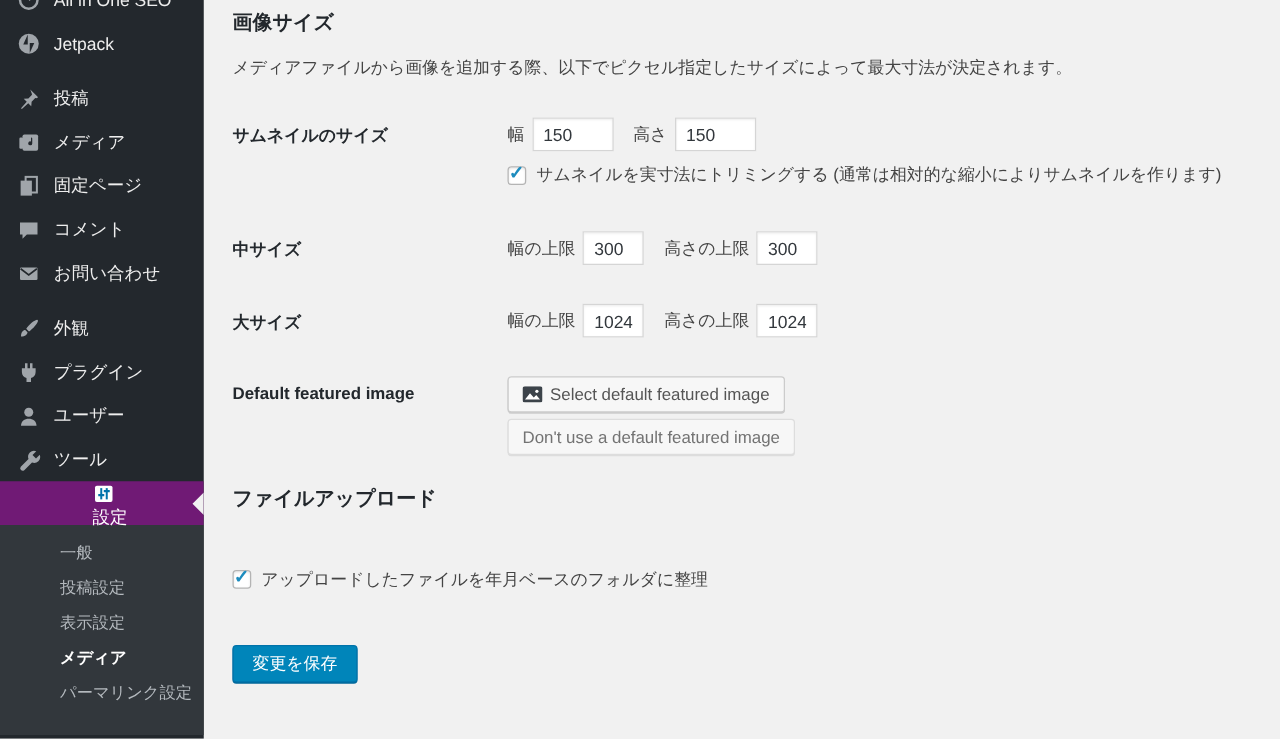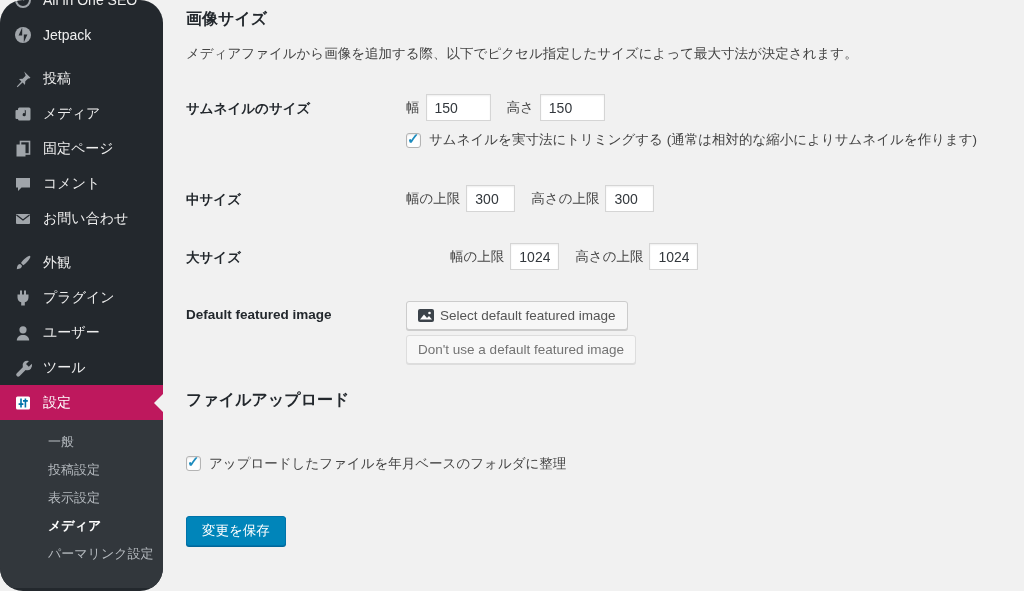--- a/index.html
+++ b/index.html
@@ -5,30 +5,30 @@
   * { margin:0; padding:0; box-sizing:border-box; }
   html,body { width:1024px; height:591px; overflow:hidden; }
   body {
     font-family:"Liberation Sans", sans-serif;
     background:#f1f1f1; color:#444; font-size:13.5px;
     display:flex;
   }
   
   .sidebar {
     width:163px; min-width:163px; height:591px;
-    background:#23282d; color:#eee; overflow:hidden; position:relative;border-radius:23px;
+    background:#23282d; color:#eee; overflow:hidden; position:relative;
   }
   .menu-item {
     display:flex; align-items:center; height:35px;
     padding-left:13px; font-size:14px; cursor:pointer; position:relative;
   }
   .menu-item .mi-icon { width:20px; height:20px; margin-right:10px; flex:none; display:flex; align-items:center; justify-content:center; }
   .menu-item.first { margin-top:-18px; }
   .menu-gap { height:9px; }
-  .menu-item.active { background:#be185d; color:#fff; font-weight:400; }
+  .menu-item.active { background:#701a75; color:#fff; font-weight:400;flex-direction:column; }
   .menu-item.active .notch {
     position:absolute; right:0; top:50%; transform:translateY(-50%);
     width:0; height:0;
     border-top:9px solid transparent; border-bottom:9px solid transparent;
     border-right:9px solid #f1f1f1;
   }
   .submenu { background:#32373c; padding:8px 0 20px; }
   .submenu-item {
     display:block; padding:6px 0 6px 48px; font-size:13px;
     color:#b4b9be; cursor:pointer; line-height:16px;
@@ -75,21 +75,21 @@
   .btn-secondary.muted { color:#737373; border-color:#ddd; box-shadow:0 1px 0 #ddd; margin-top:5px; }
   .btn-primary {
     display:inline-block; height:30px; line-height:28px; padding:0 15px;
     background:#0085ba; border:1px solid #0073aa; border-radius:3px;
     color:#fff; font-size:13.5px; font-family:"Liberation Sans", sans-serif;
     box-shadow:0 1px 0 #006799; cursor:pointer;
   }
   
   .mt-thumb { margin-top:31px; }
   .mt-med   { margin-top:36px; }
-  .mt-large { margin-top:31px;gap:44px; }
+  .mt-large { margin-top:31px; }
   .mt-feat  { margin-top:31px; }
   .mt-h2b   { margin-top:25px; }
   .mt-upl   { margin-top:43px; }
   .mt-save  { margin-top:43px; }
 </style>
 </head>
 <body>
 
 <aside class="sidebar">
   <div class="menu-item first">

